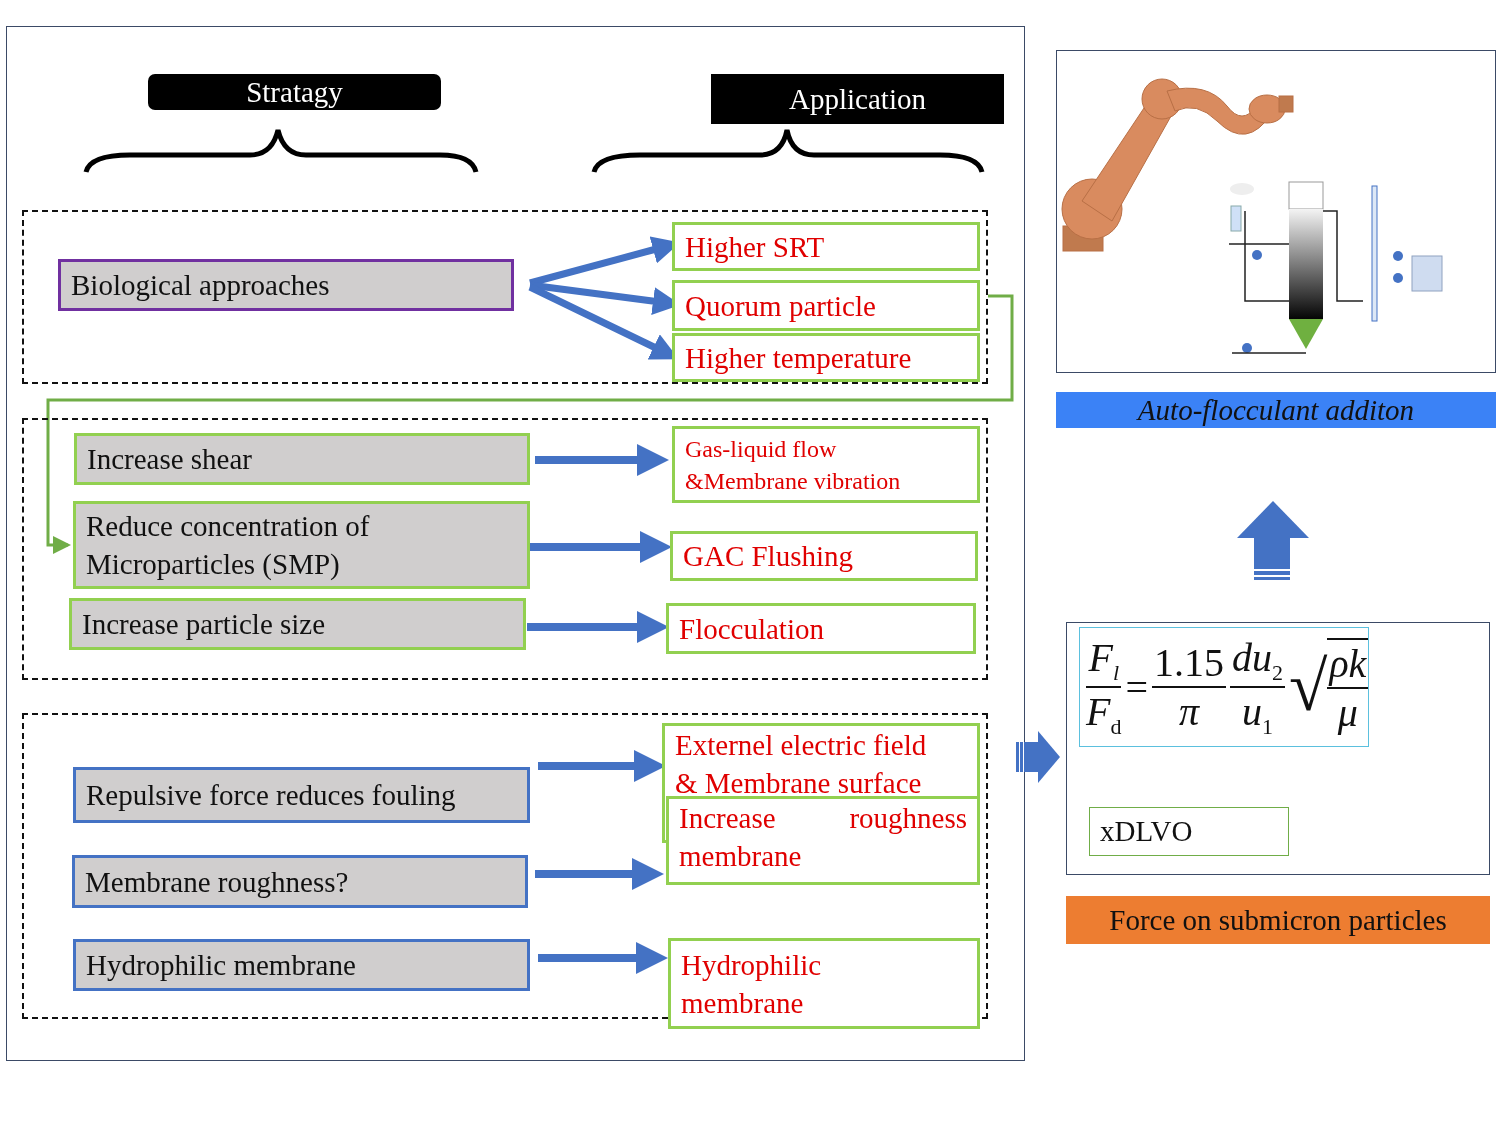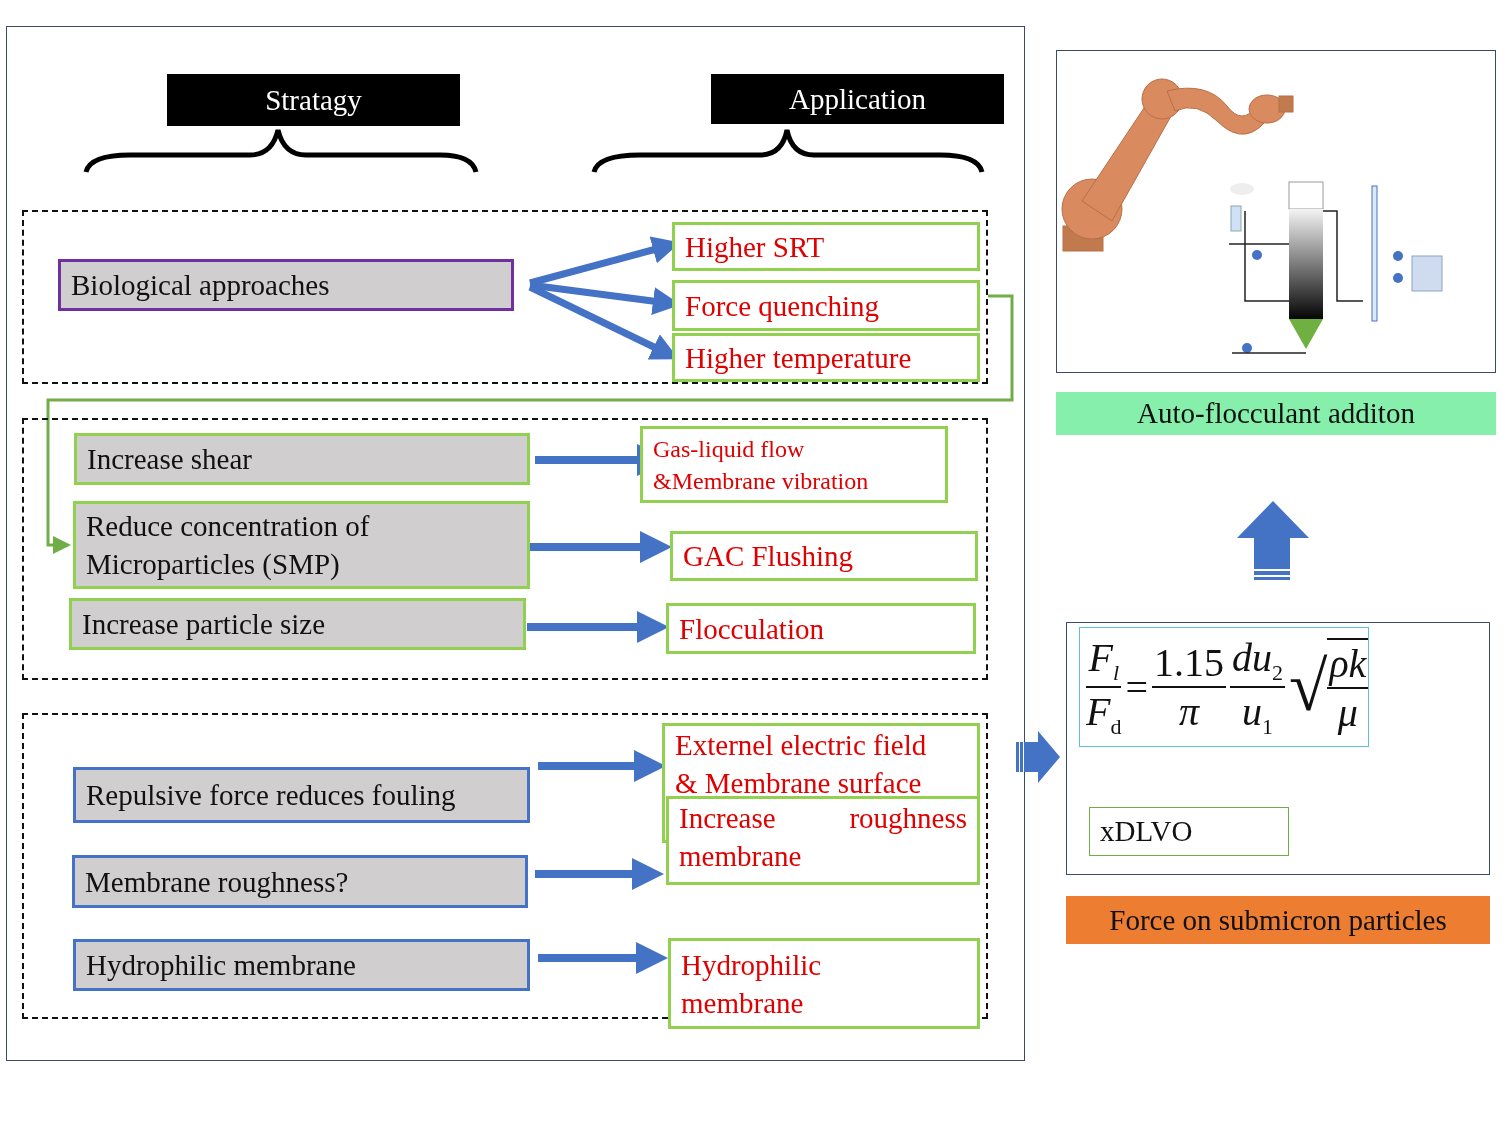--- a/index.html
+++ b/index.html
@@ -15,21 +15,21 @@
   .app{background:#fff;border:3px solid #92d050;color:#e00000;font-size:29px;padding:0 10px;display:flex;align-items:center;line-height:38px;}
   .app.small{font-size:24px;line-height:32px;}
   svg{position:absolute;left:0;top:0;overflow:visible;}
   .label-bar{display:flex;align-items:center;justify-content:center;font-size:29px;color:#111;}
 </style>
 </head>
 <body>
 
 <div class="abs frame" style="left:6px;top:26px;width:1019px;height:1035px;"></div>
 
-<div class="abs hdr" style="left:167px;top:74px;width:293px;height:52px;">Stratagy</div>
+<div class="abs hdr" style="left:148px;top:74px;width:293px;height:36px;border-radius:7px;">Stratagy</div>
 <div class="abs hdr" style="left:665px;top:74px;width:293px;height:50px;margin-left:46px;">Application</div>
 
 <svg width="1512" height="1134">
   <defs>
     <marker id="ah" markerWidth="4" markerHeight="4" refX="1" refY="2" orient="auto" markerUnits="strokeWidth">
       <path d="M0,0 L4,2 L0,4 z" fill="#4472c4"></path>
     </marker>
     <marker id="gah" markerWidth="6" markerHeight="6" refX="5" refY="3" orient="auto" markerUnits="strokeWidth">
       <path d="M0,0 L6,3 L0,6 z" fill="#70ad47"></path>
     </marker>
@@ -62,31 +62,31 @@
     <polygon points="1273,501 1309,538 1237,538" fill="#4472c4"></polygon>
     <rect x="1254" y="537" width="36" height="32" fill="#4472c4"></rect>
     <rect x="1254" y="571" width="36" height="4" fill="#4472c4"></rect>
     <rect x="1254" y="577" width="36" height="3" fill="#4472c4"></rect>
   </g>
 </svg>
 
 <div class="abs dash" style="left:22px;top:210px;width:966px;height:174px;"></div>
 <div class="abs strat s-purple" style="left:58px;top:259px;width:456px;height:52px;">Biological approaches</div>
 <div class="abs app" style="left:672px;top:222px;width:308px;height:49px;">Higher SRT</div>
-<div class="abs app" style="left:672px;top:280px;width:308px;height:51px;">Force quenching</div>
+<div class="abs app" style="left:672px;top:280px;width:308px;height:51px;">Quorum particle</div>
 <div class="abs app" style="left:672px;top:333px;width:308px;height:49px;">Higher temperature</div>
 
 <div class="abs dash" style="left:22px;top:418px;width:966px;height:262px;"></div>
 <div class="abs strat s-green" style="left:74px;top:433px;width:456px;height:52px;">Increase shear</div>
 <div class="abs strat s-green" style="left:73px;top:501px;width:457px;height:88px;flex-direction:column;align-items:flex-start;justify-content:center;">
   <span>Reduce concentration of</span>
   <span>Microparticles (SMP)</span>
 </div>
 <div class="abs strat s-green" style="left:69px;top:598px;width:457px;height:52px;">Increase particle size</div>
-<div class="abs app small" style="left:640px;top:426px;width:308px;height:77px;flex-direction:column;align-items:flex-start;justify-content:center;">
+<div class="abs app small" style="left:672px;top:426px;width:308px;height:77px;flex-direction:column;align-items:flex-start;justify-content:center;">
   <span>Gas-liquid flow</span>
   <span>&amp;Membrane vibration</span>
 </div>
 <div class="abs app" style="left:670px;top:531px;width:308px;height:50px;">GAC Flushing</div>
 <div class="abs app" style="left:666px;top:603px;width:310px;height:51px;">Flocculation</div>
 
 <div class="abs dash" style="left:22px;top:713px;width:966px;height:306px;"></div>
 <div class="abs strat s-blue" style="left:73px;top:744px;width:457px;height:56px;margin-top:23px;">Repulsive  force reduces fouling</div>
 <div class="abs strat s-blue" style="left:72px;top:855px;width:456px;height:53px;">Membrane roughness?</div>
 <div class="abs strat s-blue" style="left:73px;top:939px;width:457px;height:52px;">Hydrophilic membrane</div>
@@ -135,21 +135,21 @@
       <line x1="175" y1="302" x2="249" y2="302" stroke="#222" stroke-width="1.5"></line>
       <rect x="315" y="135" width="5" height="135" fill="#dde8f6" stroke="#4472c4"></rect>
       <circle cx="341" cy="205" r="5" fill="#4472c4"></circle>
       <circle cx="341" cy="227" r="5" fill="#4472c4"></circle>
       <rect x="355" y="205" width="30" height="35" fill="#cfdcf0" stroke="#8fa2c0"></rect>
       <ellipse cx="185" cy="138" rx="12" ry="6" fill="#eee"></ellipse>
       <rect x="174" y="155" width="10" height="25" fill="#cfe0f7" stroke="#8aa"></rect>
     </g>
   </svg>
 </div>
-<div class="abs label-bar" style="left:1056px;top:392px;width:440px;height:43px;background:#86efac;">Auto-flocculant  additon</div>
+<div class="abs label-bar" style="left:1056px;top:392px;width:440px;height:36px;background:#3b82f6;font-style:italic;">Auto-flocculant  additon</div>
 
 <div class="abs frame" style="left:1066px;top:622px;width:424px;height:253px;"></div>
 <div class="abs" style="left:1079px;top:627px;width:290px;height:120px;border:1px solid #5bc0de;display:flex;align-items:center;padding-left:6px;font-size:40px;font-family:'Liberation Serif',serif;color:#111;">
   <div style="display:inline-flex;flex-direction:column;align-items:center;">
     <span style="font-style:italic;border-bottom:2px solid #111;padding:0 2px;"><span>F</span><sub style="font-size:22px;">l</sub></span>
     <span style="font-style:italic;"><span>F</span><sub style="font-size:22px;font-style:normal;">d</sub></span>
   </div>
   <span style="margin:0 4px;">=</span>
   <div style="display:inline-flex;flex-direction:column;align-items:center;">
     <span style="border-bottom:2px solid #111;padding:0 2px;">1.15</span>

